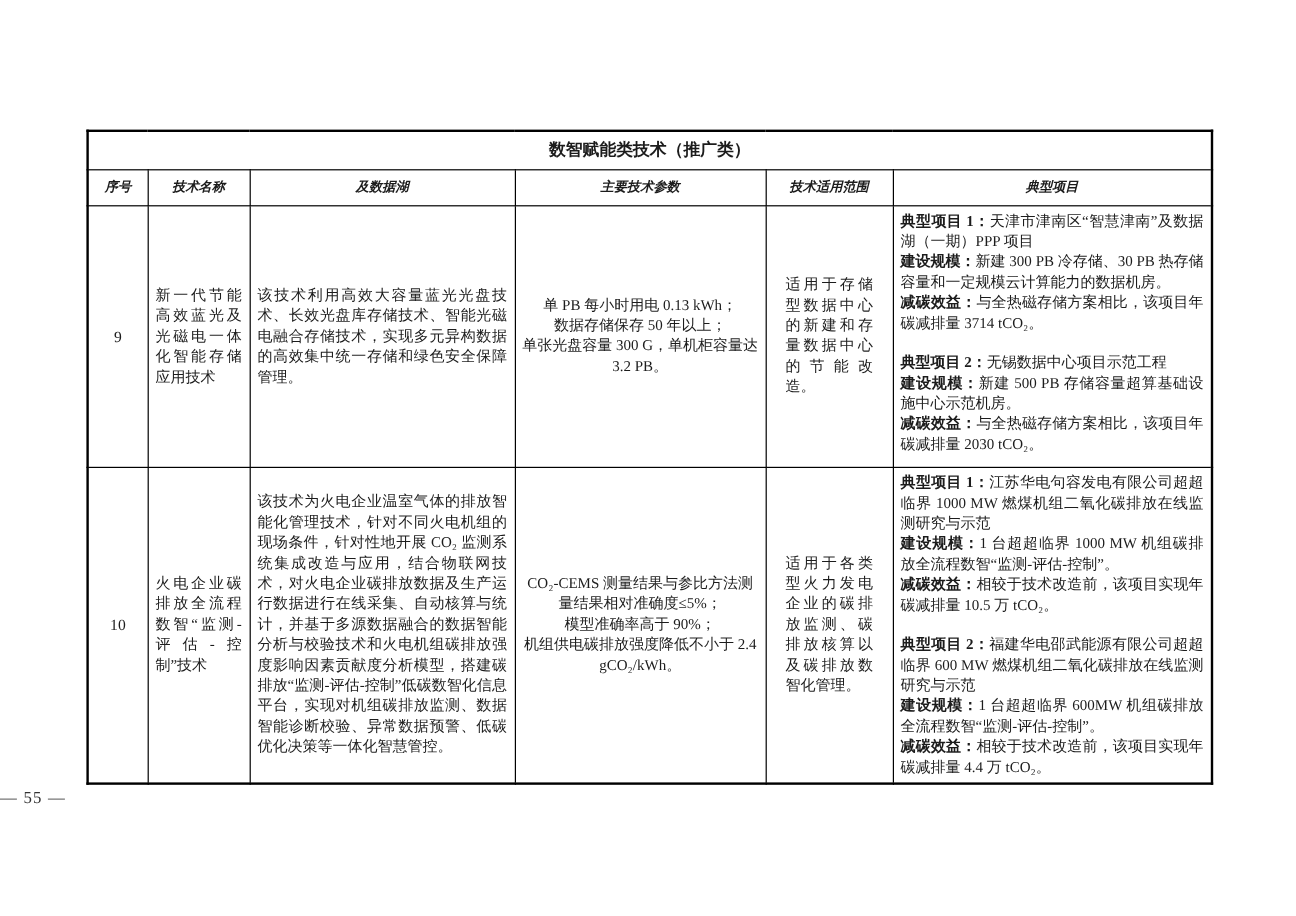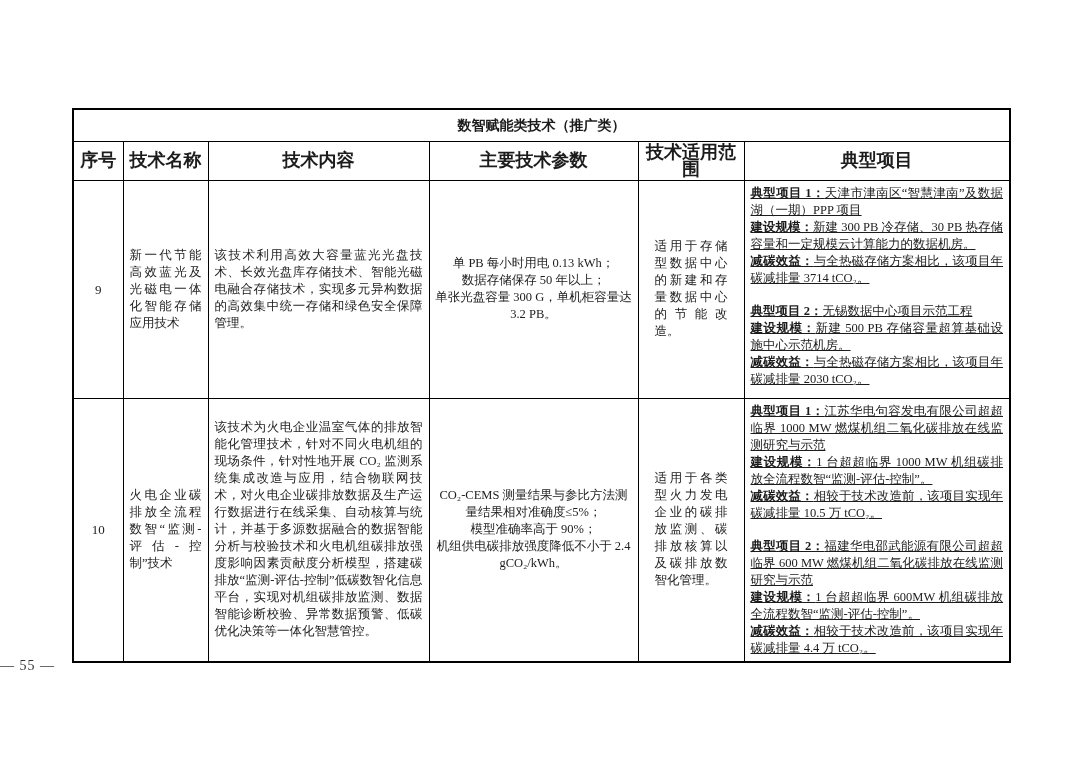--- a/index.html
+++ b/index.html
@@ -30,30 +30,31 @@
   .title-row td {
     text-align:center;
     font-weight:bold;
     font-size:14px;
     height:32px;
     padding:2px;
   }
   .tech-table th {
     text-align:center;
     font-weight:bold;
-    font-size:18px;
+    font-size:11px;
     height:30px;
     padding:2px;
+    font-style:italic;
   }
   td.cell-num { text-align:center; font-size:13px; }
   td.cell-name { text-align:justify; padding:20px 6px; }
   td.cell-content { text-align:justify; padding:3px 6px; }
   td.cell-params { text-align:center; padding:3px 5px; }
   td.cell-scope { text-align:justify; padding:3px 16px; }
-  td.cell-projects { text-align:justify; vertical-align:top; padding:4px 6px;text-decoration:underline; }
+  td.cell-projects { text-align:justify; vertical-align:top; padding:4px 6px; }
   .proj-block + .proj-block { margin-top:16px; }
   .proj-line b { font-weight:bold; }
   tr.data-row-0 { height:218px; }
   tr.data-row-1 { height:264px; }
 
   .page-number {
     position:absolute;
     left:0; top:658px;
     width:1080px;
     text-align:left;
@@ -76,21 +77,21 @@
       <col style="width:106px">
       <col style="width:266px">
     </colgroup>
     <thead>
       <tr class="title-row">
         <td colspan="6">数智赋能类技术（推广类）</td>
       </tr>
       <tr>
         <th>序号</th>
         <th>技术名称</th>
-        <th>技术内容</th>
+        <th>及数据湖</th>
         <th>主要技术参数</th>
         <th>技术适用范围</th>
         <th>典型项目</th>
       </tr>
     </thead>
     <tbody>
         <tr class="data-row-0">
           <td class="cell-num">9</td>
           <td class="cell-name">新一代节能高效蓝光及光磁电一体化智能存储应用技术</td>
           <td class="cell-content">该技术利用高效大容量蓝光光盘技术、长效光盘库存储技术、智能光磁电融合存储技术，实现多元异构数据的高效集中统一存储和绿色安全保障管理。</td>

